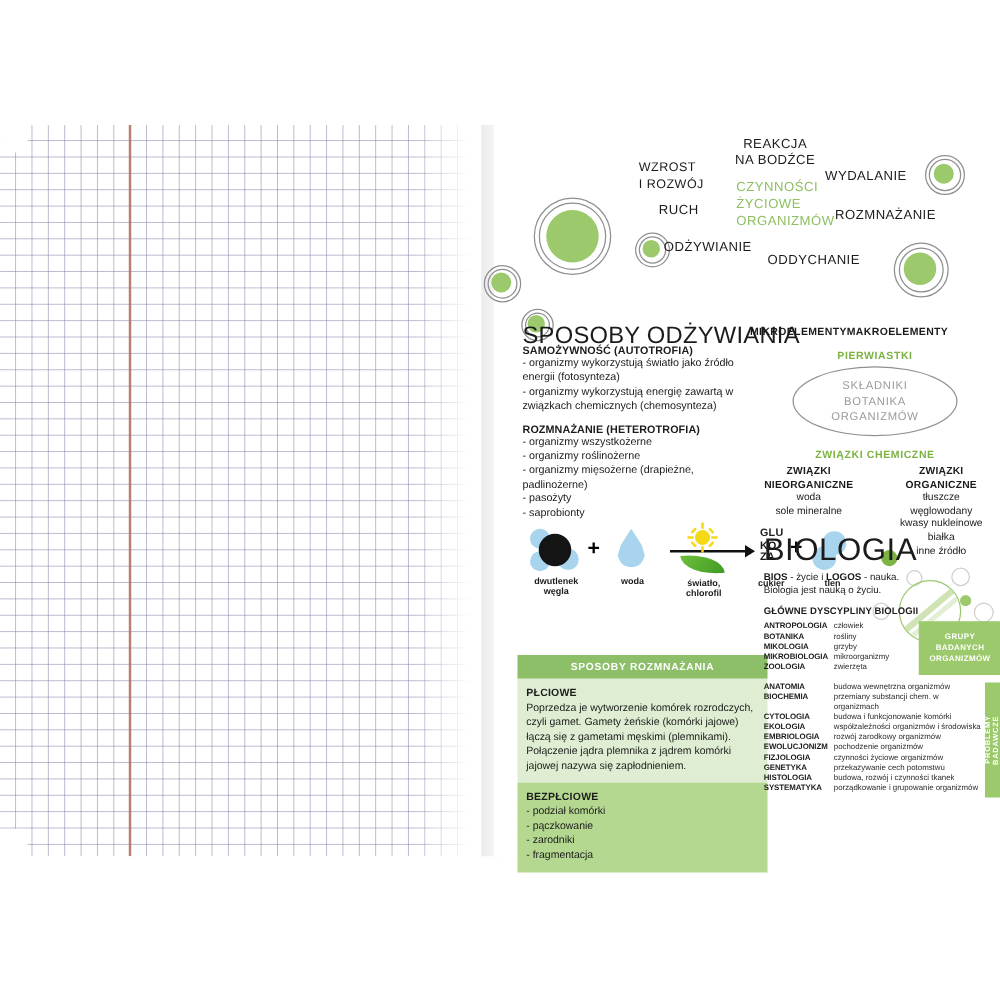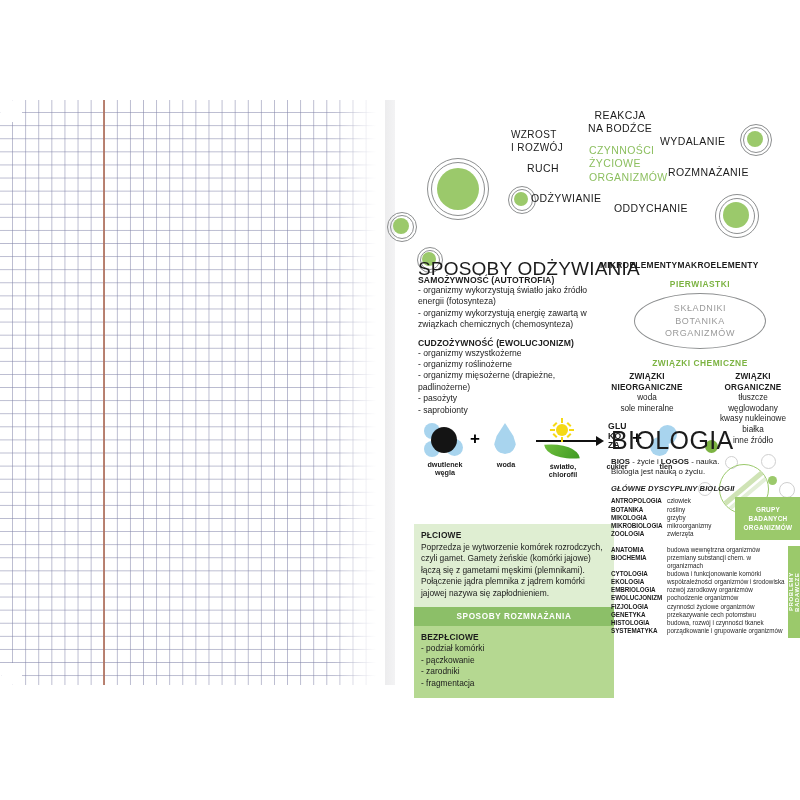--- a/index.html
+++ b/index.html
@@ -66,21 +66,21 @@
   #repro-title{background:#8cbf68;color:#fff;font-weight:700;font-size:8.2px;letter-spacing:.6px;
     text-align:center;padding:5px 0;}
   #repro-a{background:#dfeed2;padding:6px 7px 7px;font-size:8.4px;line-height:11.6px;}
   #repro-b{background:#b5d891;padding:6px 7px 8px;font-size:8.4px;line-height:11.6px;}
   .bold-h{font-weight:700;letter-spacing:.2px;}
 
   
   #bio{position:absolute;left:216px;top:326px;width:190px;}
   #bio-title{font-size:25px;letter-spacing:.4px;color:#1b1b1b;line-height:28px;}
   #bio-def{font-size:7.8px;line-height:10.2px;margin-top:3px;}
-  #bio-disc-h{font-weight:700;font-size:7.6px;letter-spacing:.1px;margin-top:7px;font-style:italic;}
+  #bio-disc-h{font-weight:700;font-size:7.6px;letter-spacing:.1px;margin-top:7px;}
   .disc-tbl{margin-top:4px;}
   .disc-row{display:flex;font-size:6.3px;line-height:8.1px;}
   .disc-row .n{width:56px;font-weight:700;letter-spacing:-.05px;}
   .disc-row .d{flex:1;color:#2a2a2a;}
   #grp-box{position:absolute;right:0;top:0;width:62px;background:#9bc96b;color:#fff;
     font-weight:700;font-size:6.4px;line-height:9px;letter-spacing:.3px;text-align:center;padding:8px 2px;}
   #prob-box{position:absolute;right:0;top:0;width:13px;background:#9bc96b;color:#fff;}
   #prob-box span{display:block;writing-mode:vertical-rl;transform:rotate(180deg);
     font-weight:700;font-size:6px;letter-spacing:.6px;text-align:center;padding:6px 0;}
 
@@ -172,21 +172,21 @@
 
     <div id="nutrition">
       <div class="blk">
         <p class="sub-b">SAMOŻYWNOŚĆ (AUTOTROFIA)</p>
         <p class="body-t">- organizmy wykorzystują światło jako źródło</p>
         <p class="body-t">energii (fotosynteza)</p>
         <p class="body-t">- organizmy wykorzystują energię zawartą w</p>
         <p class="body-t">związkach chemicznych (chemosynteza)</p>
       </div>
       <div class="blk">
-        <p class="sub-b">CUDZOŻYWNOŚĆ (EWOLUCJONIZM)</p>
+        <p class="sub-b">ROZMNAŻANIE (HETEROTROFIA)</p>
         <p class="body-t">- organizmy wszystkożerne</p>
         <p class="body-t">- organizmy roślinożerne</p>
         <p class="body-t">- organizmy mięsożerne (drapieżne, padlinożerne)</p>
         <p class="body-t">- pasożyty</p>
         <p class="body-t">- saprobionty</p>
       </div>
     </div>
 
     <div id="chem">
       <div class="chem-row">
@@ -278,29 +278,29 @@
           <div class="bub" style="left:8px;top:0;width:19px;height:19px;background:#a8d4ee;"></div>
           <div class="bub" style="left:0;top:12px;width:19px;height:19px;background:#a8d4ee;"></div>
         </div>
 
         <div class="lbl" style="left:176px;top:42px;width:46px;">cukier</div>
         <div class="lbl" style="left:226px;top:42px;width:44px;">tlen</div>
       </div>
     </div>
 
     <div id="repro">
+      <div id="repro-title">SPOSOBY ROZMNAŻANIA</div>
       <div id="repro-a">
         <div class="bold-h">PŁCIOWE</div>
         <div>Poprzedza je wytworzenie komórek rozrodczych,</div>
         <div>czyli gamet. Gamety żeńskie (komórki jajowe)</div>
         <div>łączą się z gametami męskimi (plemnikami).</div>
         <div>Połączenie jądra plemnika z jądrem komórki</div>
         <div>jajowej nazywa się zapłodnieniem.</div>
       </div>
-      <div id="repro-title">SPOSOBY ROZMNAŻANIA</div>
       <div id="repro-b">
         <div class="bold-h">BEZPŁCIOWE</div>
         <div>- podział komórki</div>
         <div>- pączkowanie</div>
         <div>- zarodniki</div>
         <div>- fragmentacja</div>
       </div>
     </div>
 
     <div id="cellart">

